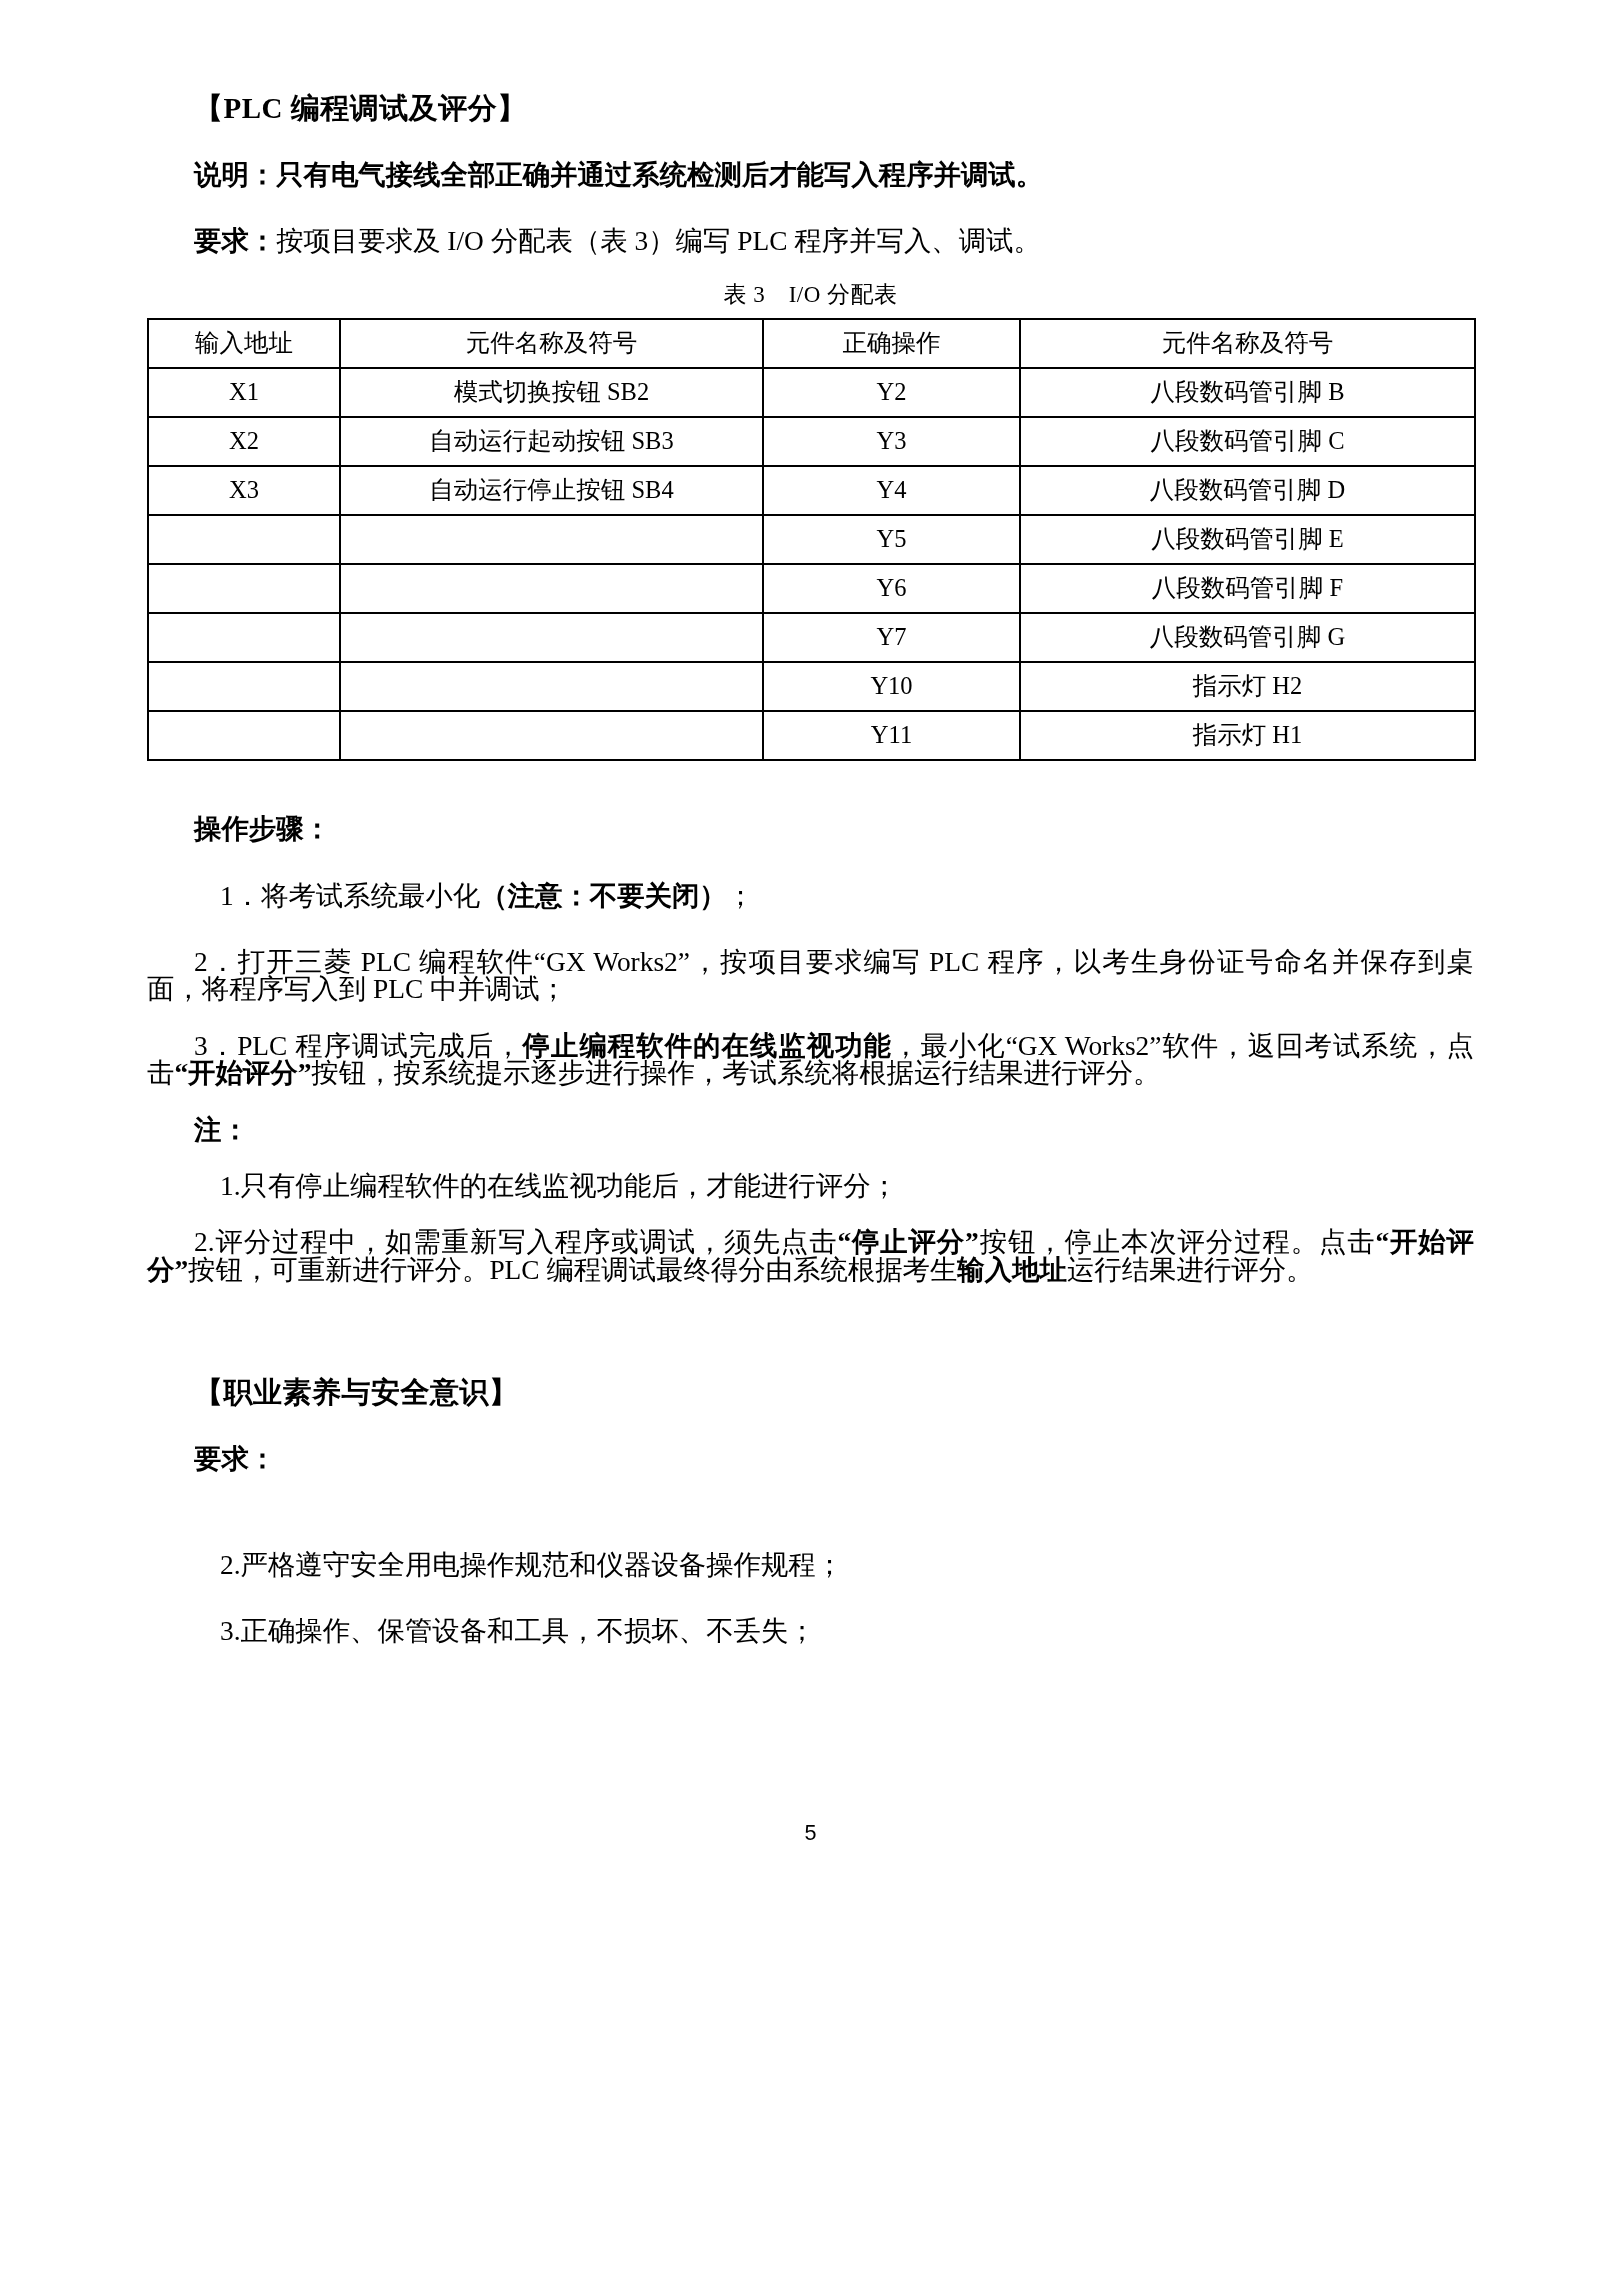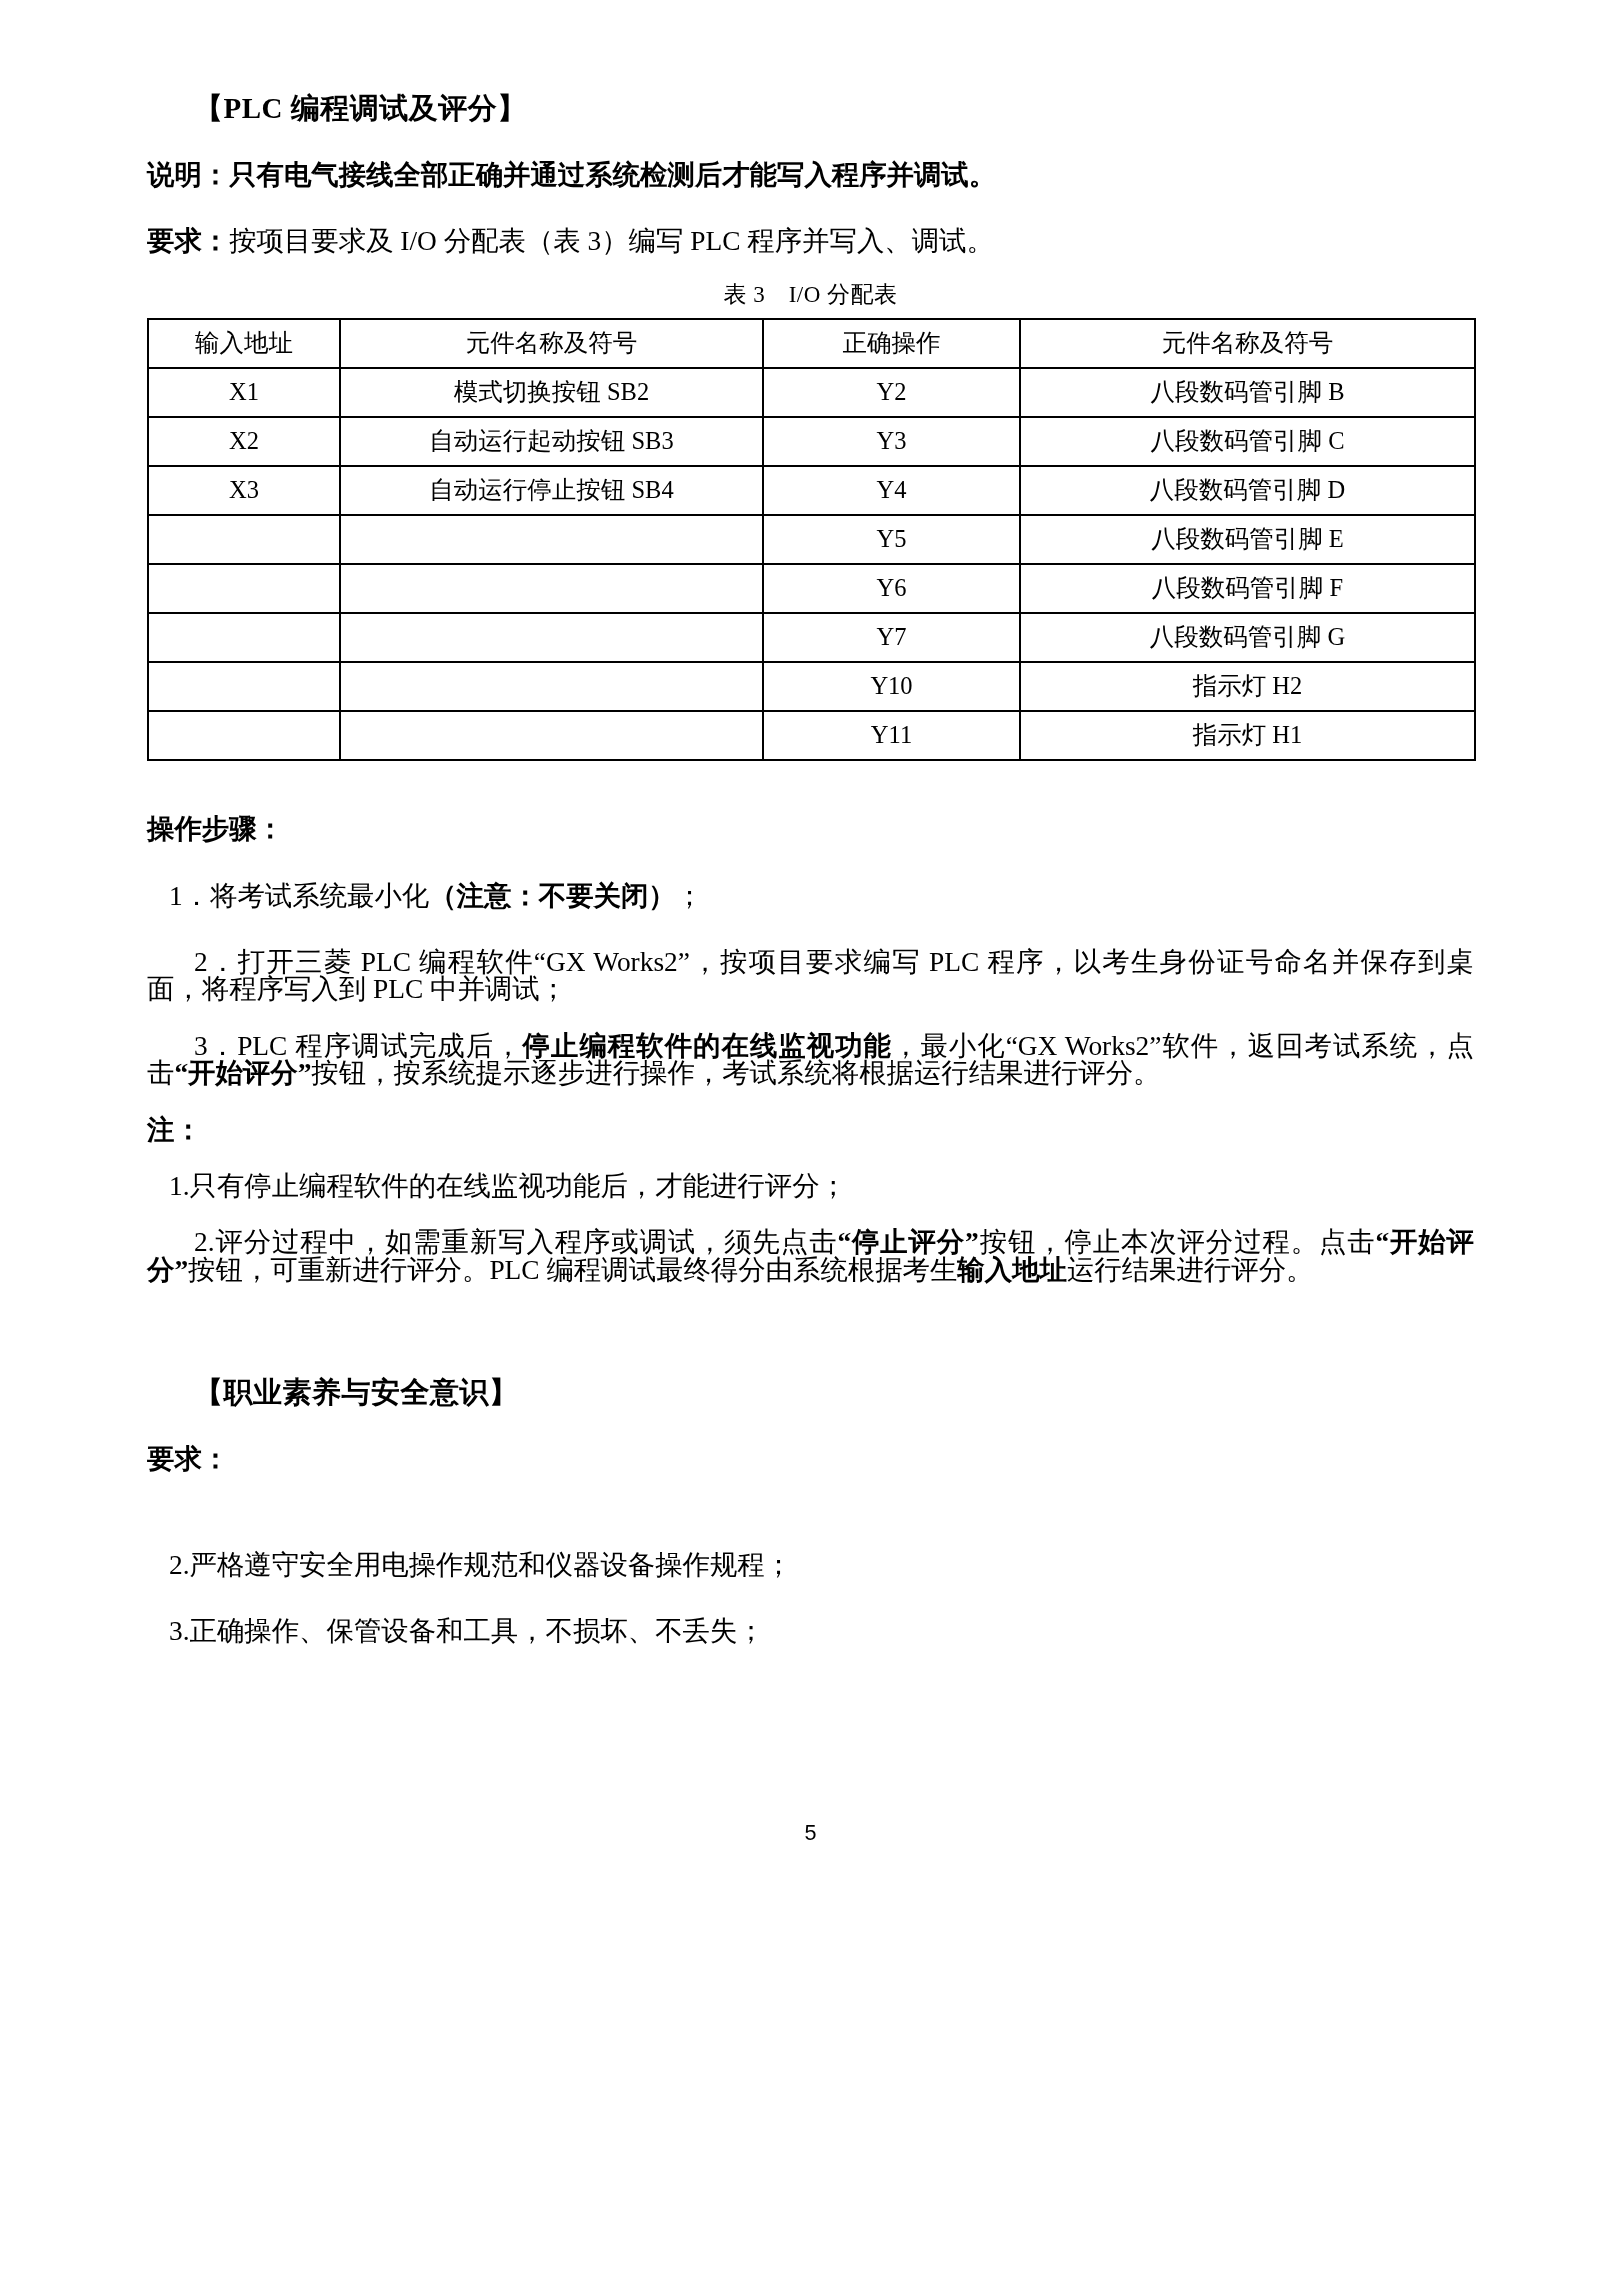--- a/index.html
+++ b/index.html
@@ -44,22 +44,22 @@
     text-justify: inter-ideograph;
   }
   .bold { font-weight: bold; }
 
   
   .gap-a { height: 39px; }
   .gap-b { height: 29px; }
   .gap-c { height: 23.5px; }
 
   .lead-title { margin-left: 47px; }
-  .lead-para  { }
-  .lead-item  { margin-left: 22px; }
+  .lead-para  { margin-left: 47px; }
+  .lead-item  { margin-left: 73px; }
 
   
   .table-caption {
     font-size: 23px;
     text-align: center;
     margin: 0 0 7.8px 0;
     letter-spacing: 0.5px;
   }
   table.io {
     border-collapse: collapse;

